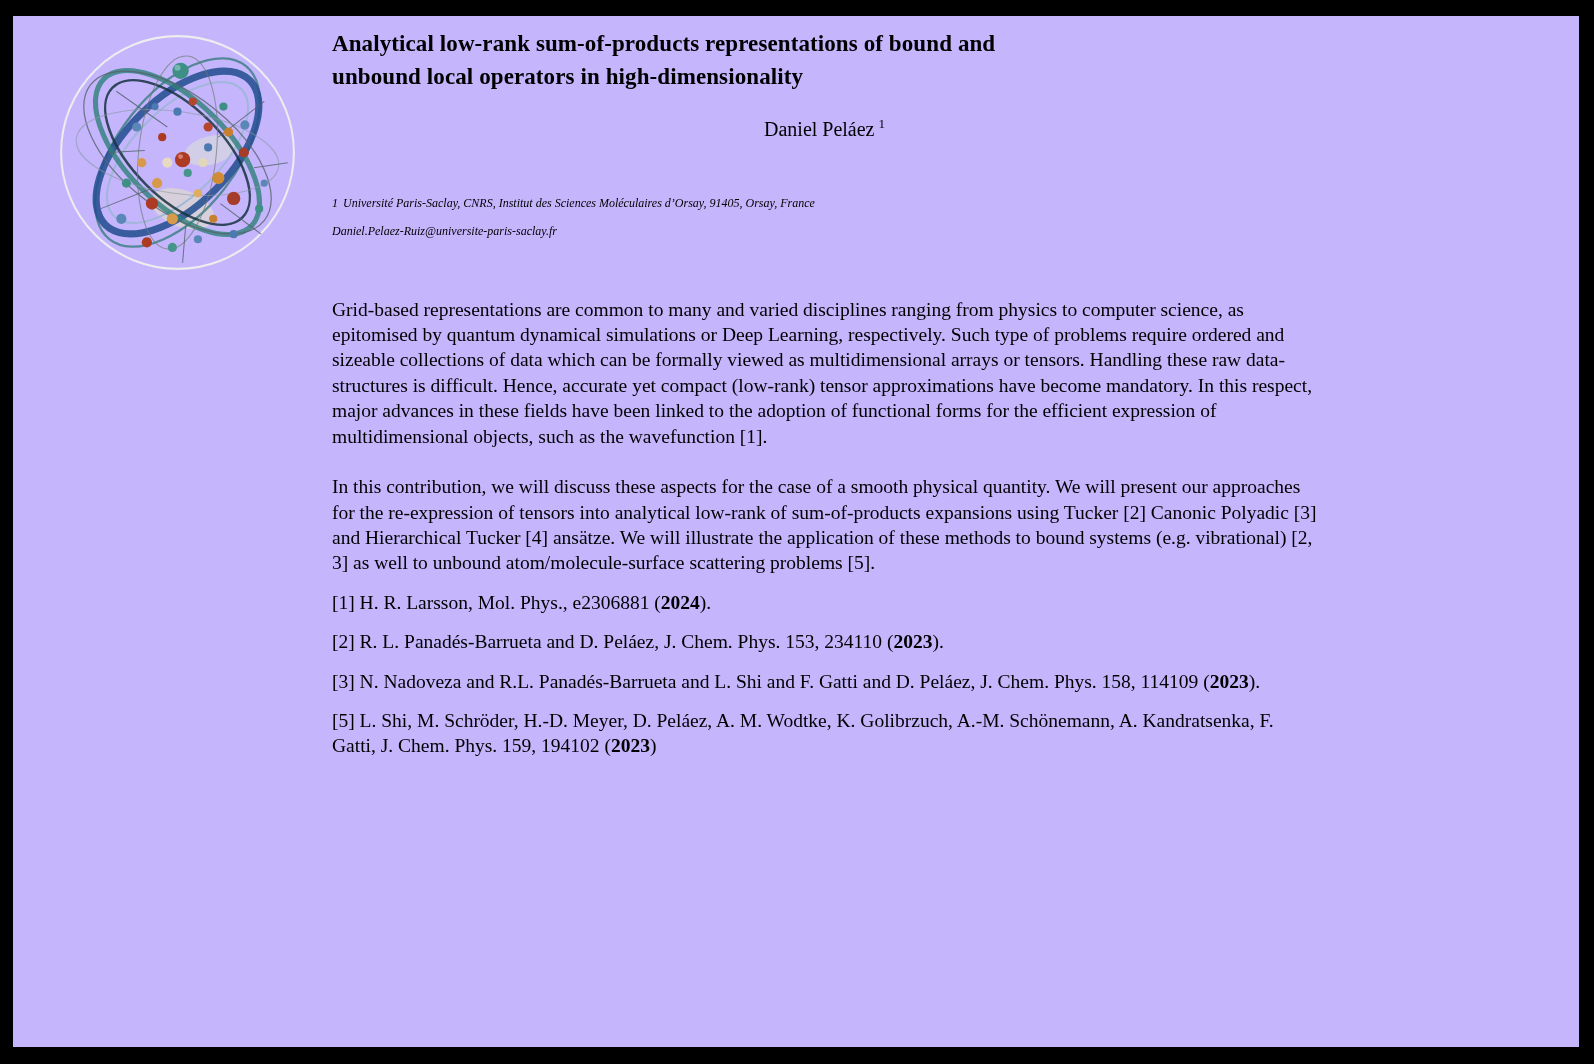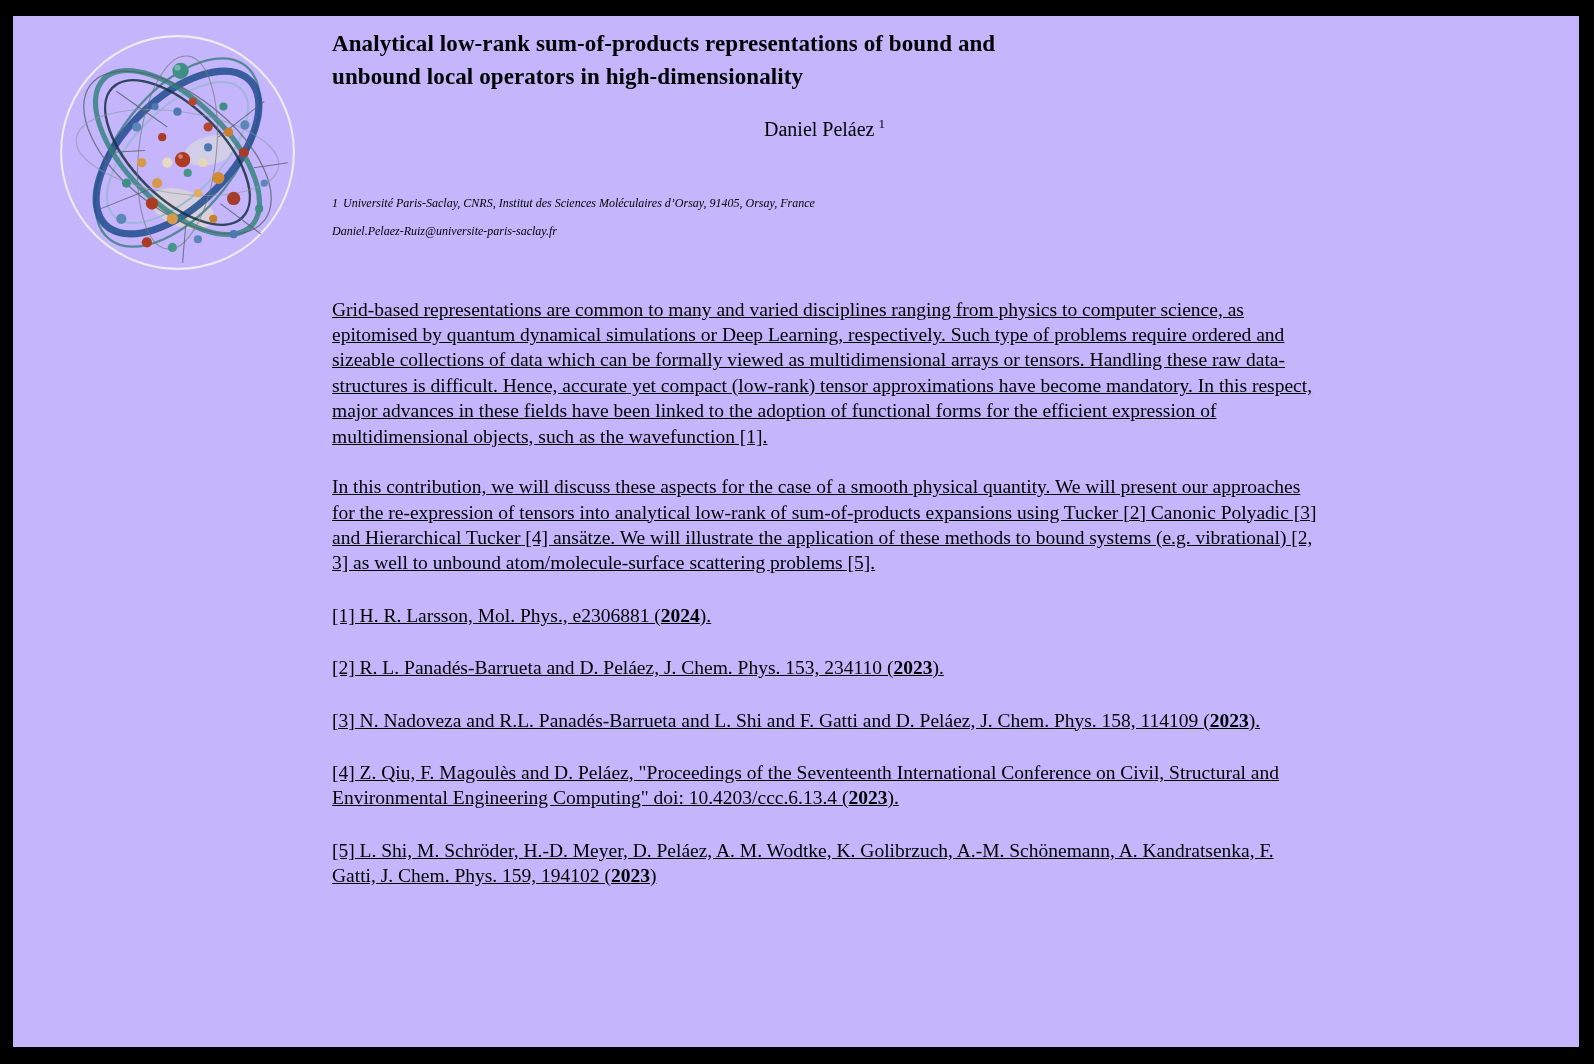--- a/index.html
+++ b/index.html
@@ -49,25 +49,24 @@
     margin-top: 48px;
     font-size: 12px;
     line-height: 28px;
     font-style: italic;
   }
   .affiliation .aff-marker { margin-right: 5px; }
   p { margin: 0; }
   .body-text {
     font-size: 19.5px;
     line-height: 25.4px;
-    text-decoration: underline;
   }
   .p1 { margin-top: 52px; }
   .p2 { margin-top: 25px; }
-  .ref { margin-top: 27px; }
+  .ref { margin-top: 14px; }
   .year { font-weight: bold; }
 </style>
 </head>
 <body>
 
 <div class="page">
 
   <div class="logo">
     <svg viewBox="0 0 240 240" width="245" height="245">
 
@@ -163,22 +162,19 @@
     </p>
 
     <p class="body-text ref">
       <span>[2] R. L. Panadés-Barrueta and D. Peláez, J. Chem. Phys. 153, 234110 (</span><span class="year">2023</span><span>).</span>
     </p>
 
     <p class="body-text ref">
       <span>[3] N. Nadoveza and R.L. Panadés-Barrueta and L. Shi and F. Gatti and D. Peláez, J. Chem. Phys. 158, 114109 (</span><span class="year">2023</span><span>).</span>
     </p>
 
-    <p class="body-text ref">
-      <span>[4] Z. Qiu, F. Magoulès and D. Peláez, "Proceedings of the Seventeenth International Conference on Civil, Structural and Environmental Engineering Computing" doi: 10.4203/ccc.6.13.4 (</span><span class="year">2023</span><span>).</span>
-    </p>
 
     <p class="body-text ref">
       <span>[5] L. Shi, M. Schröder, H.-D. Meyer, D. Peláez, A. M. Wodtke, K. Golibrzuch, A.-M. Schönemann, A. Kandratsenka, F. Gatti, J. Chem. Phys. 159, 194102 (</span><span class="year">2023</span><span>)</span>
     </p>
 
   </div>
 </div>
 
 </body></html>

